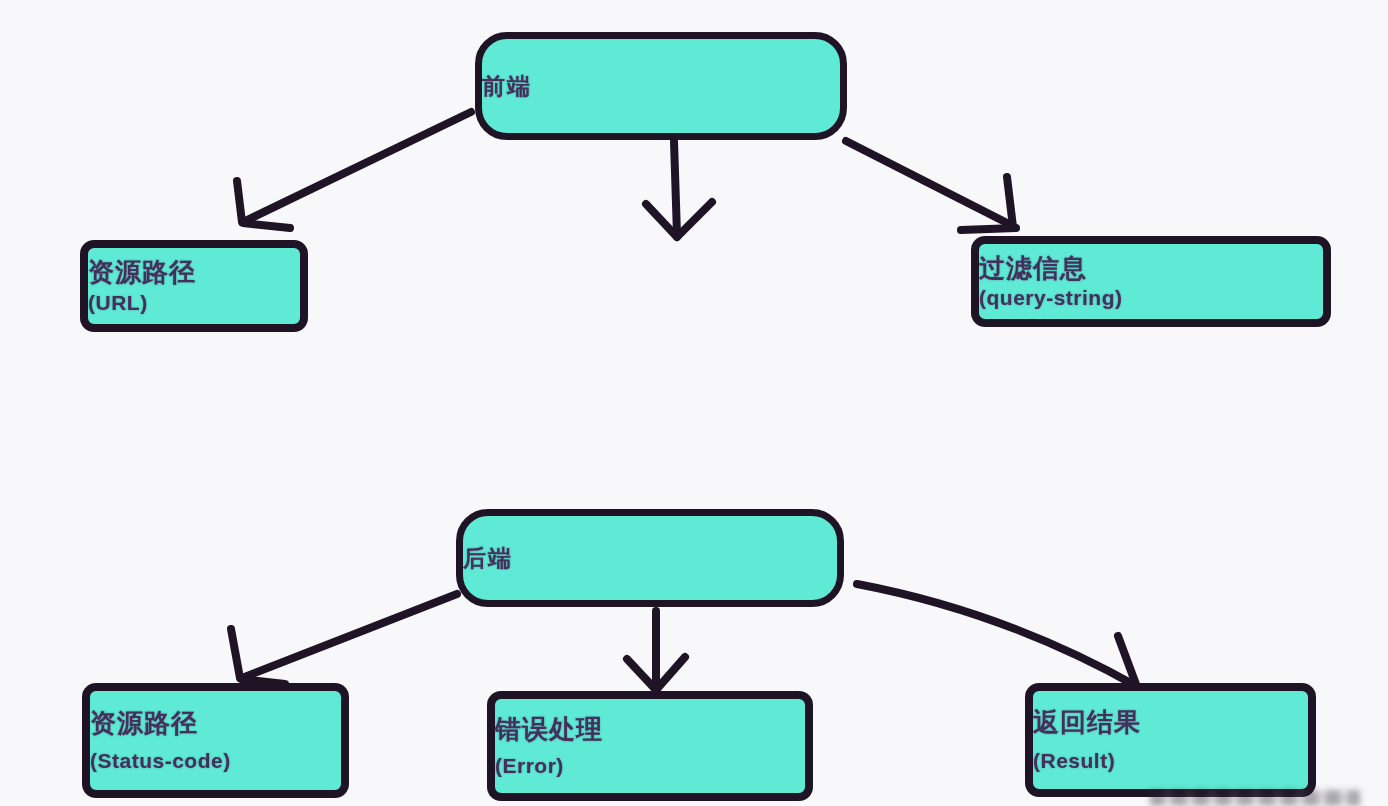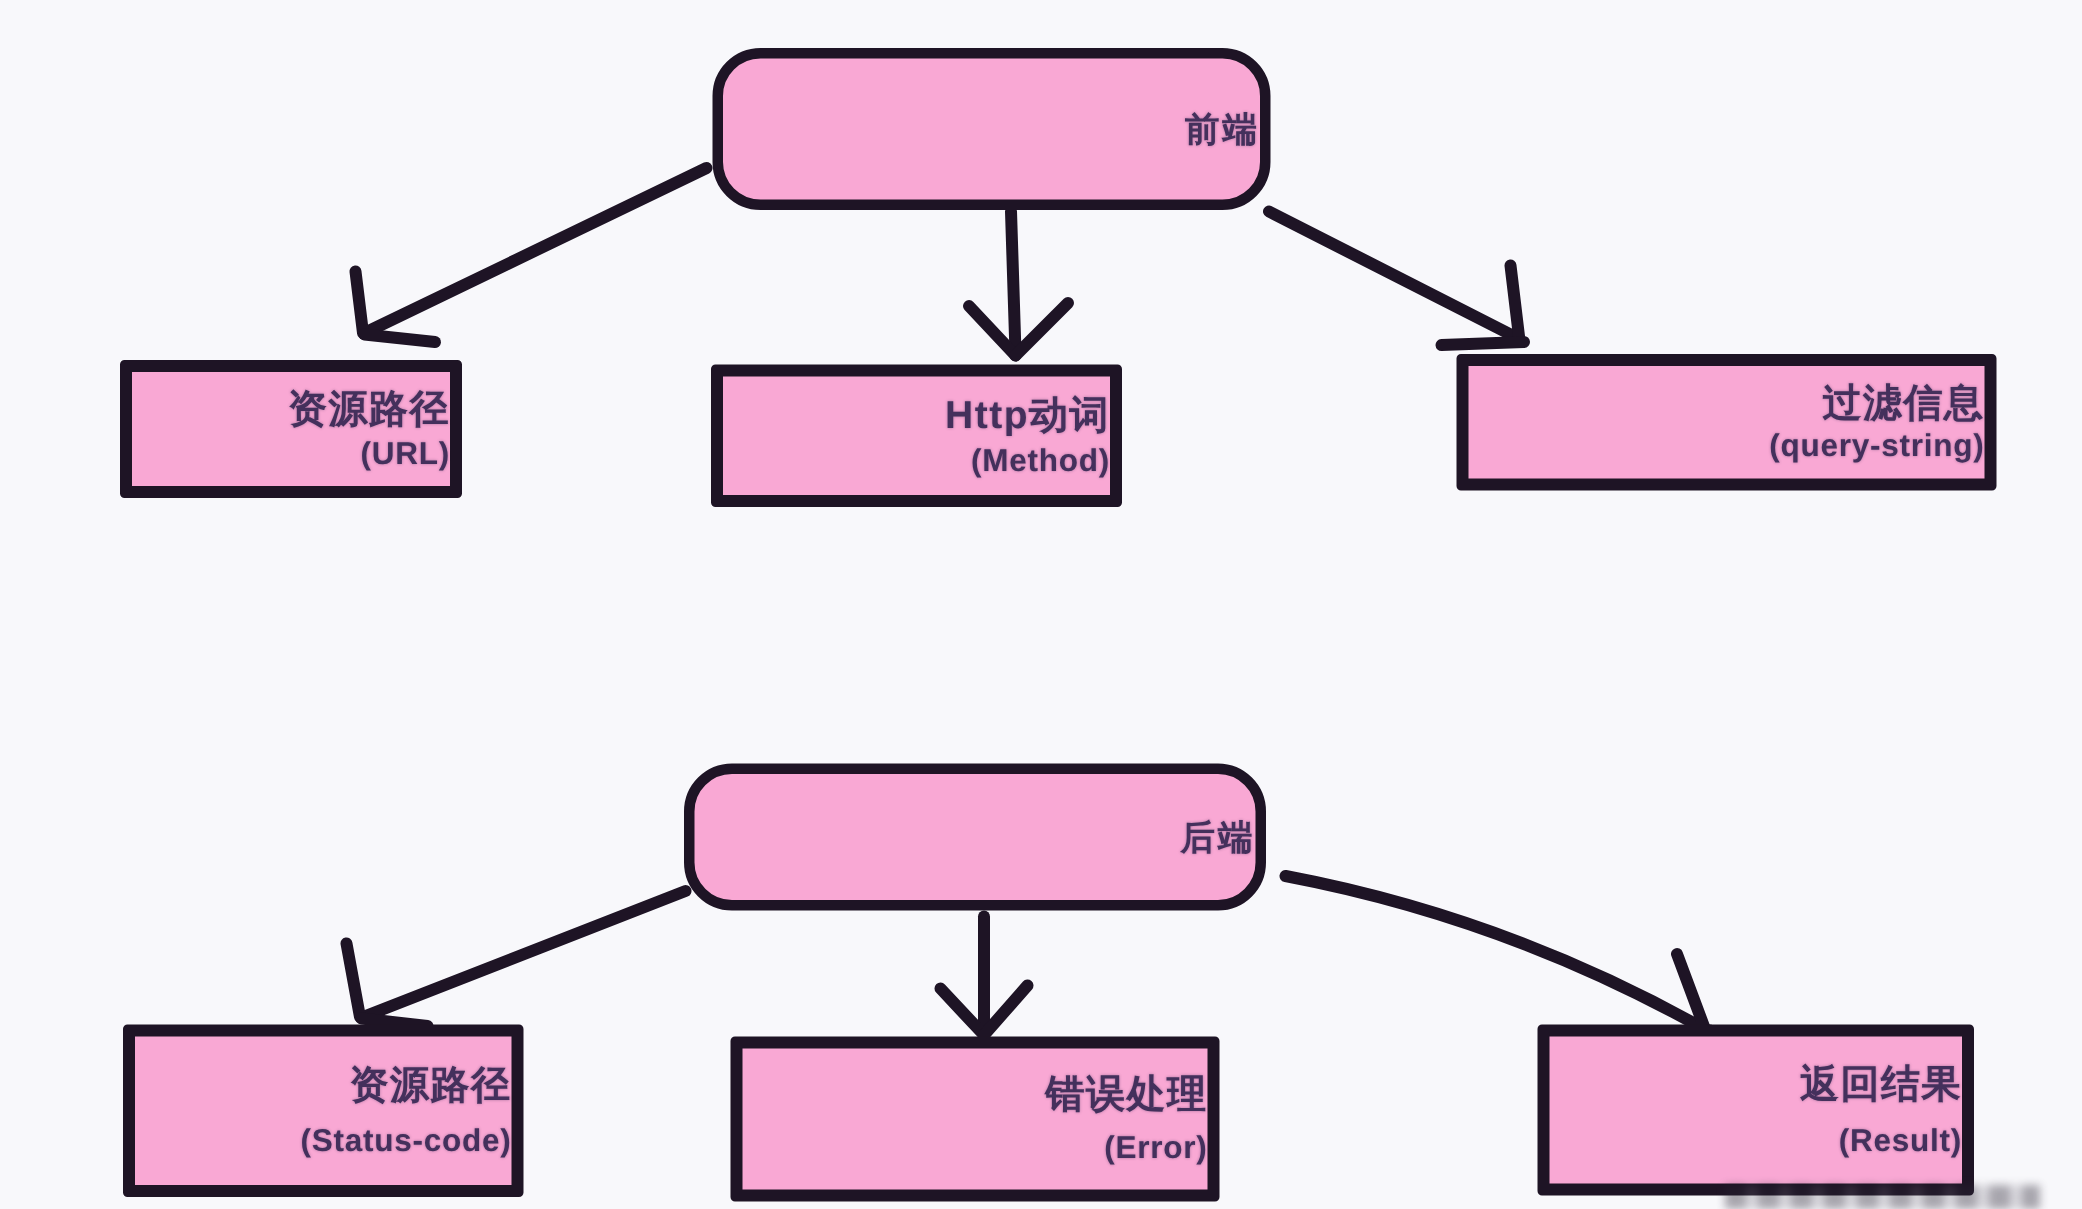--- a/index.html
+++ b/index.html
@@ -30,36 +30,36 @@
     stroke:var(--stroke);
     stroke-width:8;
     stroke-linecap:round;
     stroke-linejoin:round;
   }
   .node{
     position:absolute;
     box-sizing:border-box;
     display:flex;
     flex-direction:column;
-    align-items:flex-end;
+    align-items:flex-start;
     justify-content:center;
     color:var(--text);
     text-shadow:0 0 2px rgba(68,48,92,0.45);
-    background:#f9a8d4;
+    background:#5eead4;
   }
   .node.rounded{
     border:7px solid var(--stroke);
     border-radius:32px;
     font-size:23px;
     font-weight:600;
     letter-spacing:2px;
   }
   .node.rect{
     border:8px solid var(--stroke);
-    border-radius:3px;
+    border-radius:14px;
     justify-content:space-evenly;
     padding:4px 0;
   }
   .node .title{
     font-size:26px;
     font-weight:600;
     letter-spacing:1px;
     line-height:1;
   }
   .node .subtitle{
@@ -119,24 +119,20 @@
 
   <div class="node rounded" style="left:475px;top:32px;width:372px;height:108px;">
     <span>前端</span>
   </div>
 
   <div class="node rect" style="left:80px;top:240px;width:228px;height:92px;">
     <div class="title">资源路径</div>
     <div class="subtitle">(URL)</div>
   </div>
 
-  <div class="node rect" style="left:474px;top:243px;width:274px;height:95px;">
-    <div class="title">Http动词</div>
-    <div class="subtitle">(Method)</div>
-  </div>
 
   <div class="node rect" style="left:971px;top:236px;width:360px;height:91px;">
     <div class="title">过滤信息</div>
     <div class="subtitle">(query-string)</div>
   </div>
 
   <div class="node rounded" style="left:456px;top:509px;width:388px;height:98px;">
     <span>后端</span>
   </div>
 

